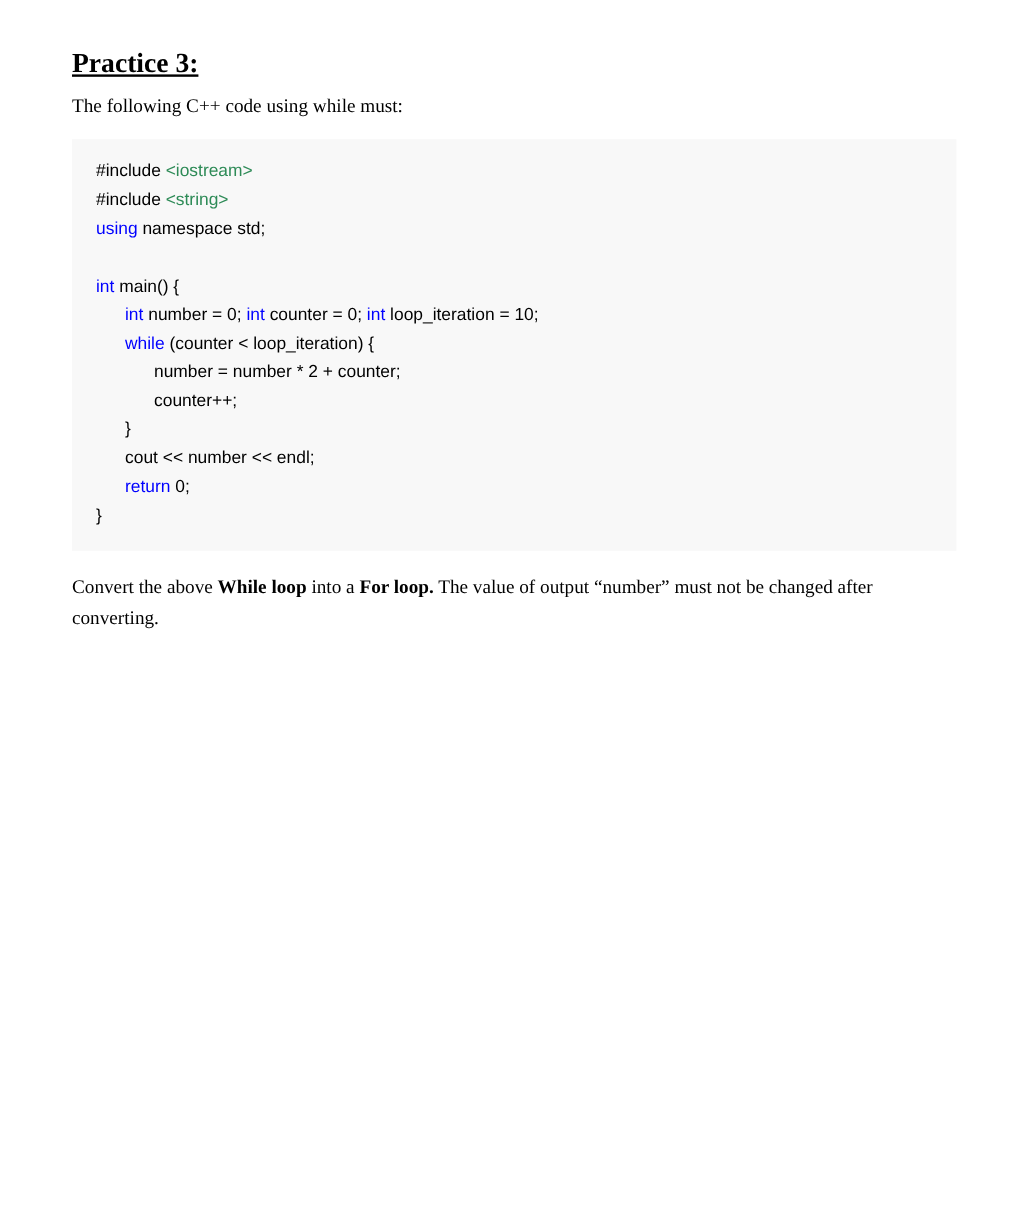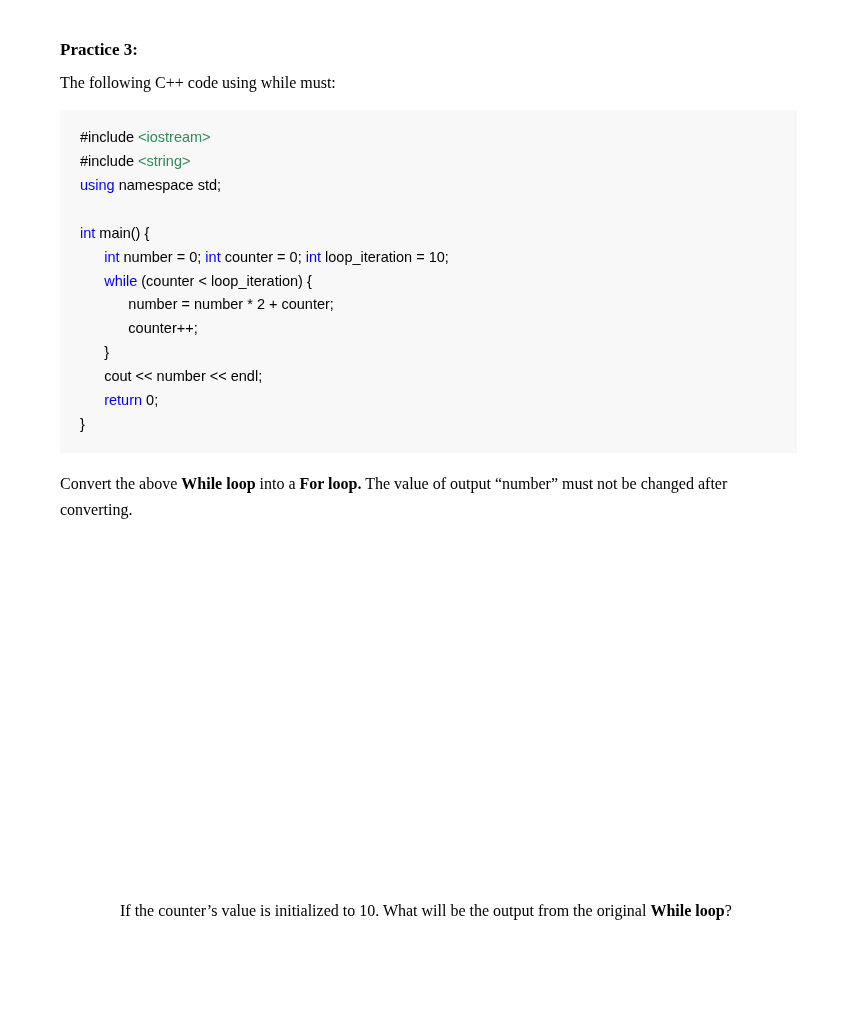--- a/index.html
+++ b/index.html
@@ -13,21 +13,22 @@
       font-family: Georgia, 'Times New Roman', serif;
       font-size: 16px;
       color: #000000;
       width: 857px;
       min-height: 1024px;
       padding: 40px 60px;
     }
 
     .practice-title {
       font-weight: bold;
-      font-size: 17px;
+      text-decoration: underline;
+      font-size: 23px;
       margin-bottom: 14px;
     }
 
     .intro-text {
       font-size: 16px;
       margin-bottom: 18px;
     }
 
     .code-block {
       font-family: Liberation Sans, sans-serif;
@@ -83,17 +84,14 @@
 <span class="c-normal">            counter++;</span>
 <span class="c-normal">      }</span>
 <span class="c-normal">      cout &lt;&lt; number &lt;&lt; endl;</span>
 <span class="c-normal">      </span><span class="c-keyword">return</span><span class="c-normal"> 0;</span>
 <span class="c-normal">}</span></div>
 
   <div class="description-text">
     Convert the above <strong>While loop</strong> into a <strong>For loop.</strong> The value of output “number” must not be changed after converting.
   </div>
 
-  <div class="footer-text">
-    If the counter’s value is initialized to 10. What will be the output from the original <strong>While loop</strong>?
-  </div>
 
 </div>
 
 </body></html>

